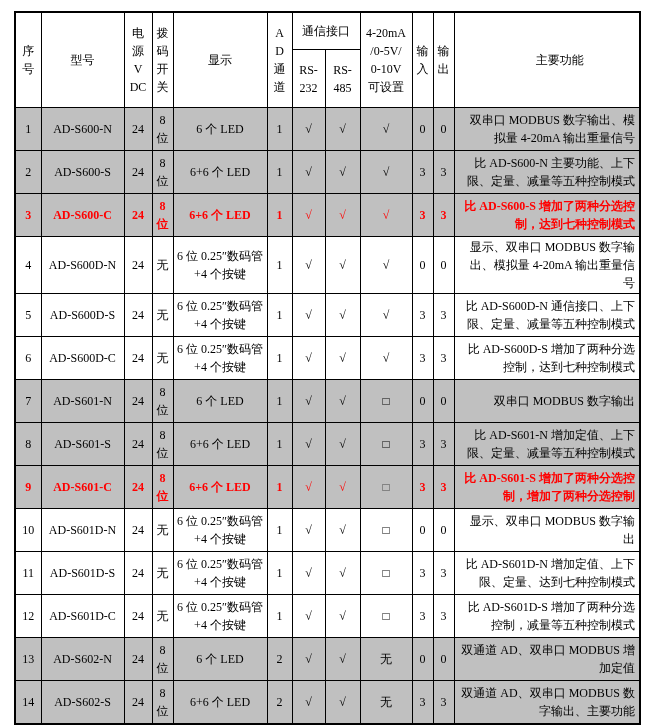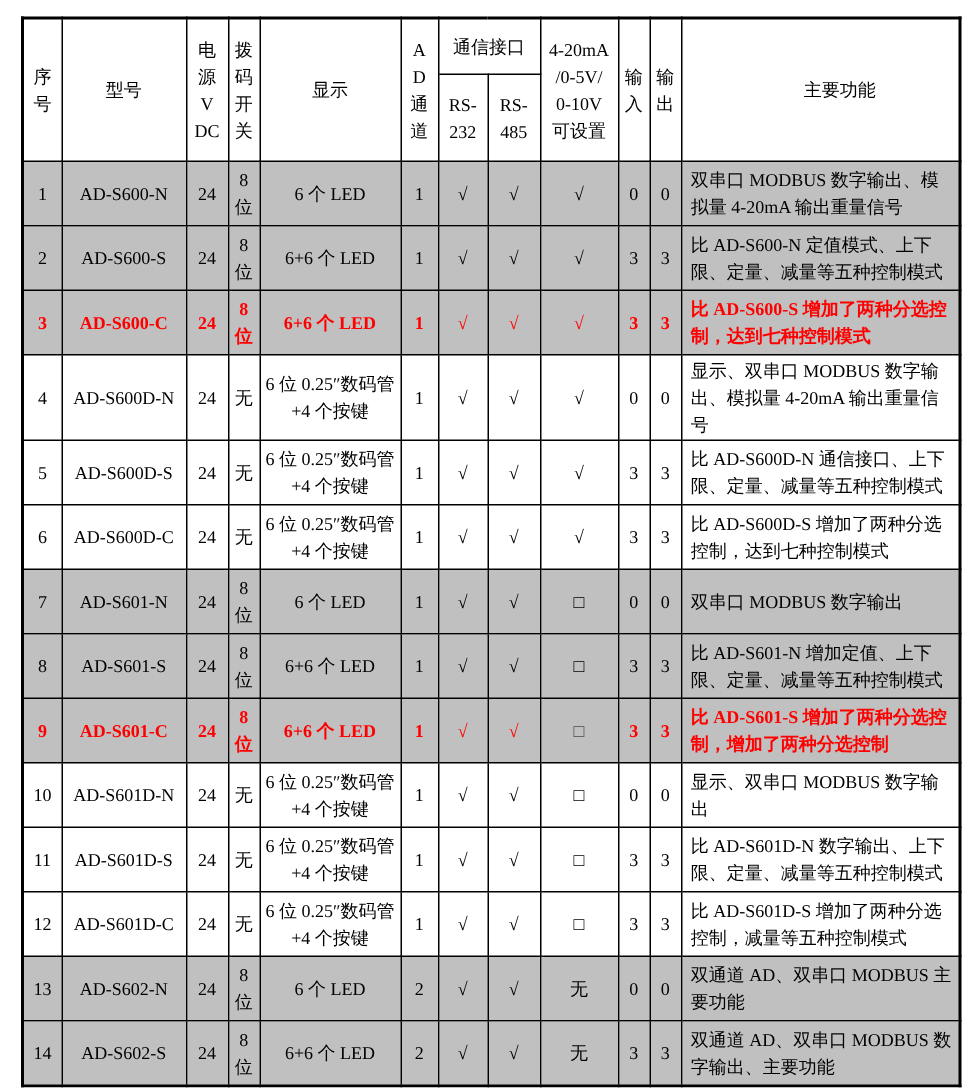--- a/index.html
+++ b/index.html
@@ -44,21 +44,21 @@
     font-weight: normal;
     white-space: pre-line;
     padding: 1px 2px;
     line-height: 18px;
     overflow: hidden;
   }
   thead tr.h1 th { height: 34px; }
   thead tr.h2 th { height: 55px; font-family: Liberation Serif, serif; }
   tbody tr { height: 43px; }
   td.cell-func, th.h-func-body {
-    text-align: left;
+    text-align: right;
     padding-left: 6px;
     padding-right: 4px;
   }
   th.h-func { text-align: center; padding-left: 28px; }
   tr.shade td { background: #c0c0c0; }
   tr.red td {
     color: #ff0000;
     font-weight: bold;
   }
   tr.red td.neutral {
@@ -143,21 +143,21 @@
     <td>24</td>
     <td>8
 位</td>
     <td>6+6 个 LED</td>
     <td>1</td>
     <td>√</td>
     <td>√</td>
     <td>√</td>
     <td>3</td>
     <td>3</td>
-    <td class="cell-func">比 AD-S600-N 定值模式、上下限、定量、减量等五种控制模式</td>
+    <td class="cell-func">比 AD-S600-N 主要功能、上下限、定量、减量等五种控制模式</td>
   </tr>
         <tr class="shade red">
     <td>3</td>
     <td>AD-S600-C</td>
     <td>24</td>
     <td>8
 位</td>
     <td>6+6 个 LED</td>
     <td>1</td>
     <td>√</td>
@@ -273,21 +273,21 @@
     <td>AD-S601D-S</td>
     <td>24</td>
     <td>无</td>
     <td>6 位 0.25″数码管+4 个按键</td>
     <td>1</td>
     <td>√</td>
     <td>√</td>
     <td class="neutral">□</td>
     <td>3</td>
     <td>3</td>
-    <td class="cell-func">比 AD-S601D-N 数字输出、上下限、定量、减量等五种控制模式</td>
+    <td class="cell-func">比 AD-S601D-N 增加定值、上下限、定量、达到七种控制模式</td>
   </tr>
         <tr>
     <td>12</td>
     <td>AD-S601D-C</td>
     <td>24</td>
     <td>无</td>
     <td>6 位 0.25″数码管+4 个按键</td>
     <td>1</td>
     <td>√</td>
     <td>√</td>
@@ -302,21 +302,21 @@
     <td>24</td>
     <td>8
 位</td>
     <td>6 个 LED</td>
     <td>2</td>
     <td>√</td>
     <td>√</td>
     <td>无</td>
     <td>0</td>
     <td>0</td>
-    <td class="cell-func">双通道 AD、双串口 MODBUS 主要功能</td>
+    <td class="cell-func">双通道 AD、双串口 MODBUS 增加定值</td>
   </tr>
         <tr class="shade">
     <td>14</td>
     <td>AD-S602-S</td>
     <td>24</td>
     <td>8
 位</td>
     <td>6+6 个 LED</td>
     <td>2</td>
     <td>√</td>

